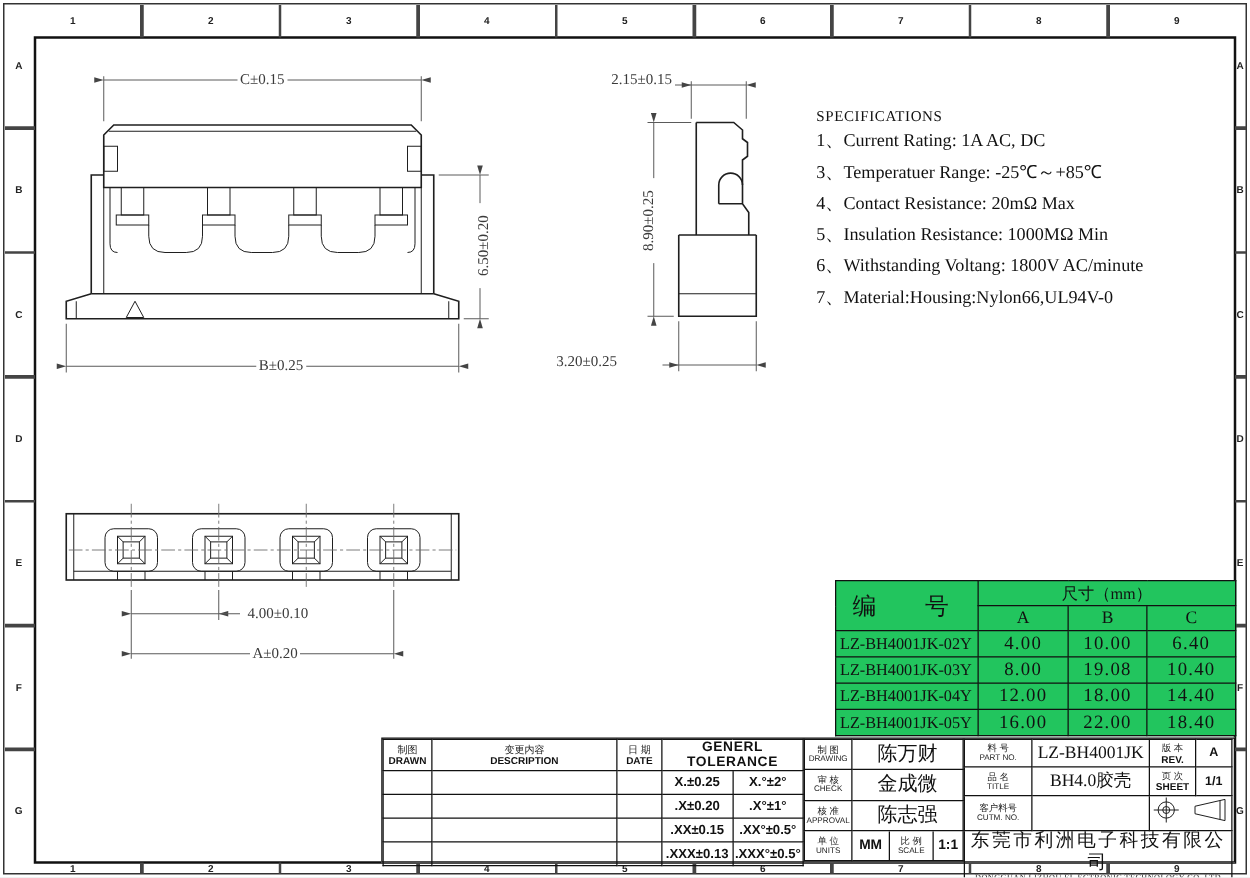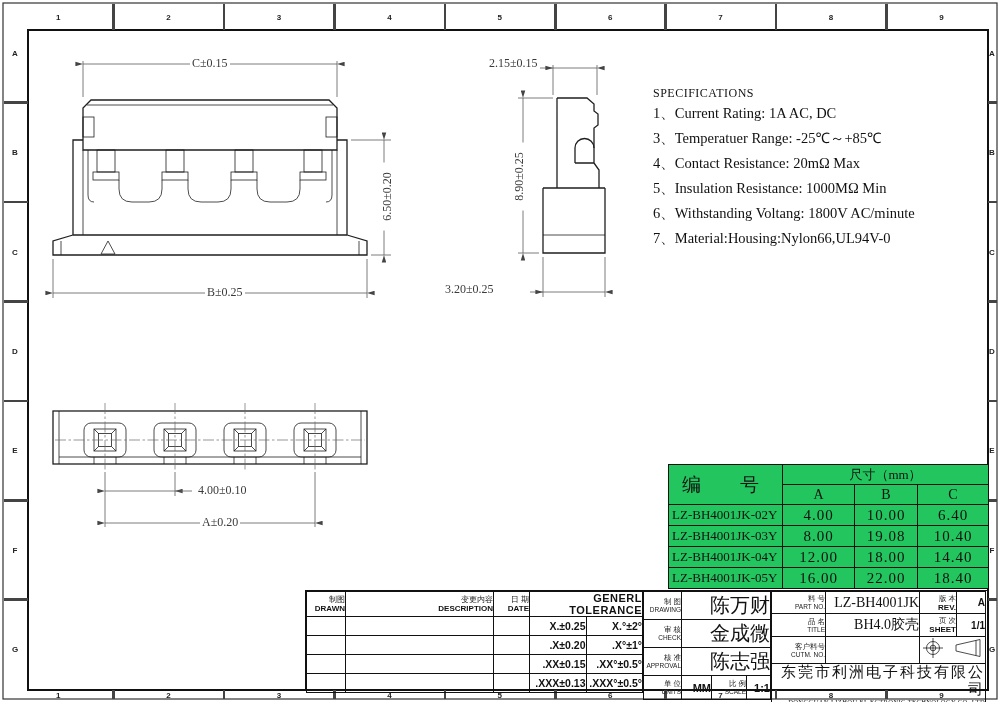--- a/index.html
+++ b/index.html
@@ -26,28 +26,28 @@
               font-family:"Liberation Serif",serif}
   .sizetbl .ph{font-size:19px;letter-spacing:10px}
   .sizetbl .sh{font-size:13px}
   .sizetbl .abch{font-size:14px}
   .sizetbl .pn{font-size:13px;text-align:left;padding-left:3px;white-space:nowrap}
   .sizetbl .val{font-size:15px;letter-spacing:1px}
   
   .tb{position:absolute;left:305px;top:590px;width:683px;height:100px;display:flex;
       border:1.5px solid #111;box-sizing:border-box;background:#fff}
   .tb table{height:100%;table-layout:fixed}
-  .tb td{border:1px solid #111;padding:0;text-align:right;vertical-align:middle;overflow:hidden}
+  .tb td{border:1px solid #111;padding:0;text-align:center;vertical-align:middle;overflow:hidden}
   .cn{font-size:8px;line-height:9px;color:#222}
   .en{font-size:8px;line-height:9px;font-weight:bold;color:#111}
   .en2{font-size:6.5px;line-height:8px;color:#222}
   .cn2{font-size:7.5px;line-height:9px;color:#222}
   .tolh{font:bold 11px "Liberation Sans",sans-serif;letter-spacing:.5px}
   .tolv{font:bold 10.5px "Liberation Sans",sans-serif;text-align:left;padding-left:6px}
-  .nm{font-size:20px;font-family:Liberation Mono, monospace}
+  .nm{font-size:16px;font-family:Liberation Mono, monospace}
   .pv{font-size:14px;font-family:"Liberation Serif",serif;white-space:nowrap}
   .bv{font:bold 10px "Liberation Sans",sans-serif}
   .unit{font:bold 11px "Liberation Sans",sans-serif}
   .comp1{font-size:15px;line-height:17px;letter-spacing:2px;font-family:"Liberation Serif",serif}
   .comp2{font-size:6.5px;line-height:8px;letter-spacing:.4px;color:#222;font-family:"Liberation Serif",serif}
   .inrow{display:flex;height:100%;align-items:stretch}
   .inrow>div{display:flex;flex-direction:column;justify-content:center;border-right:1px solid #111}
   .inrow>div:last-child{border-right:none}
 </style>
 </head>

